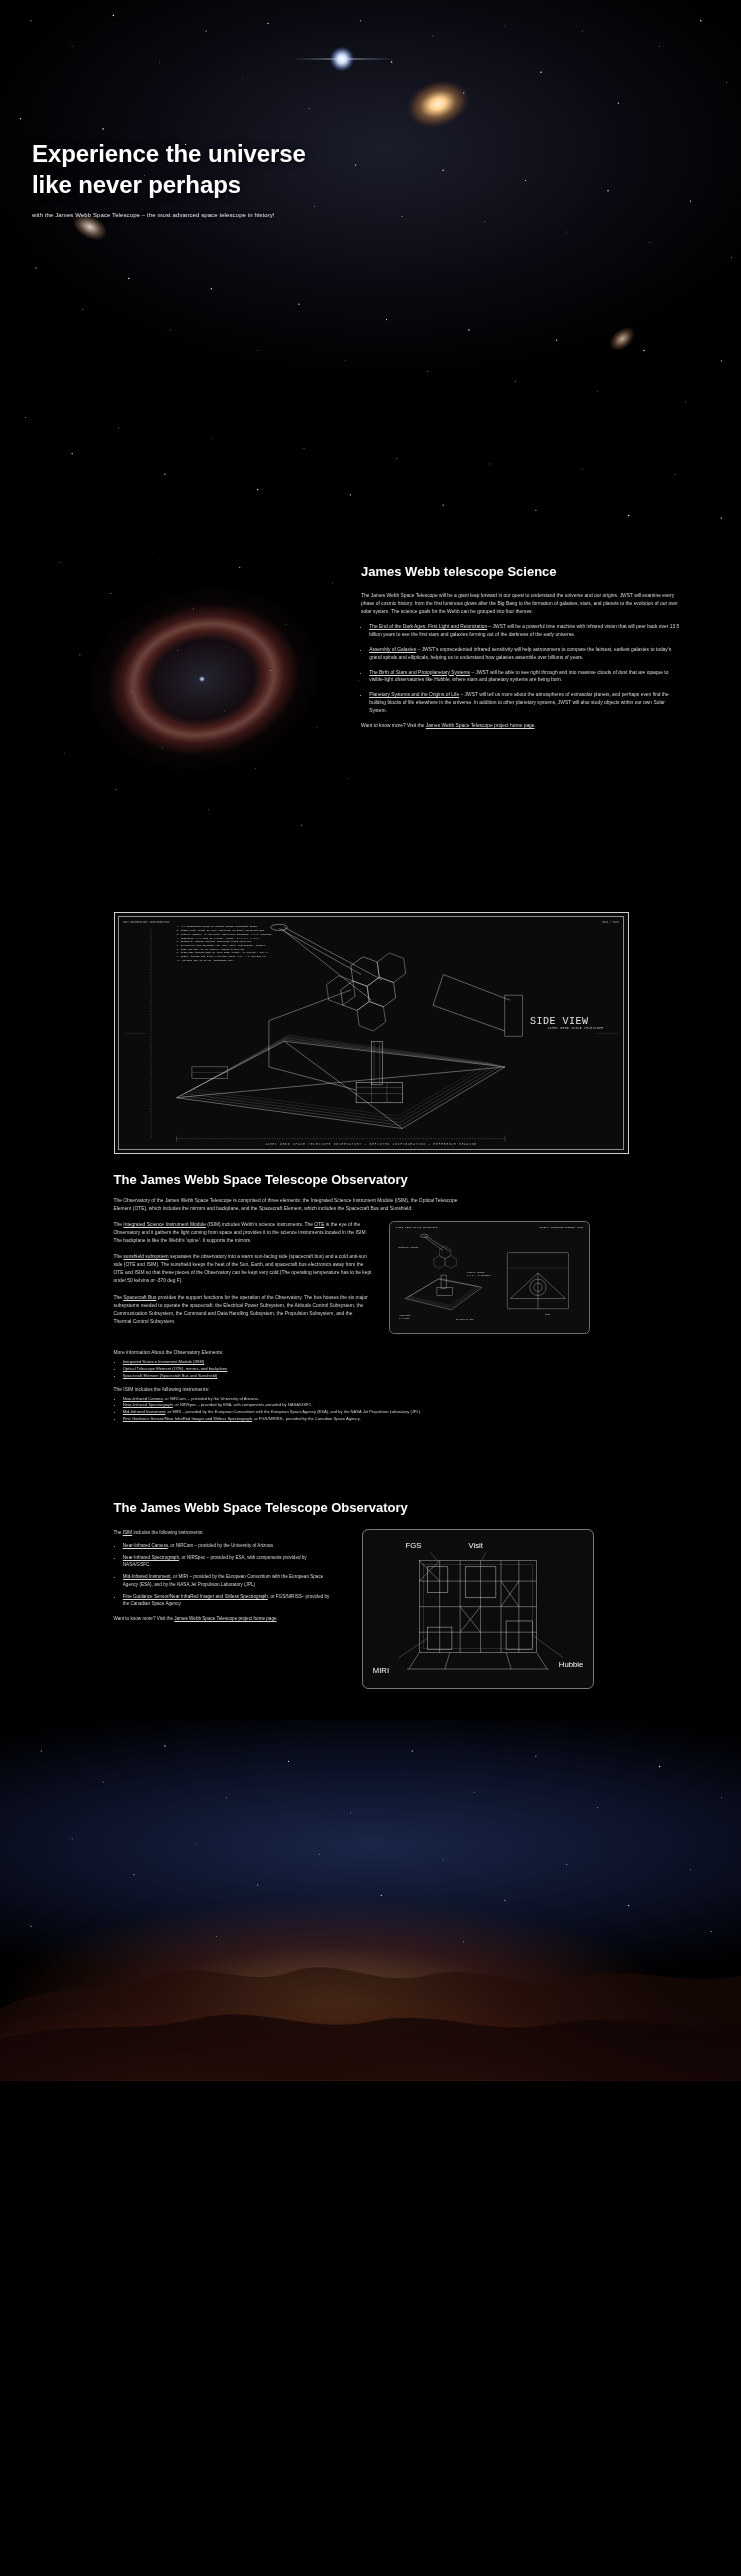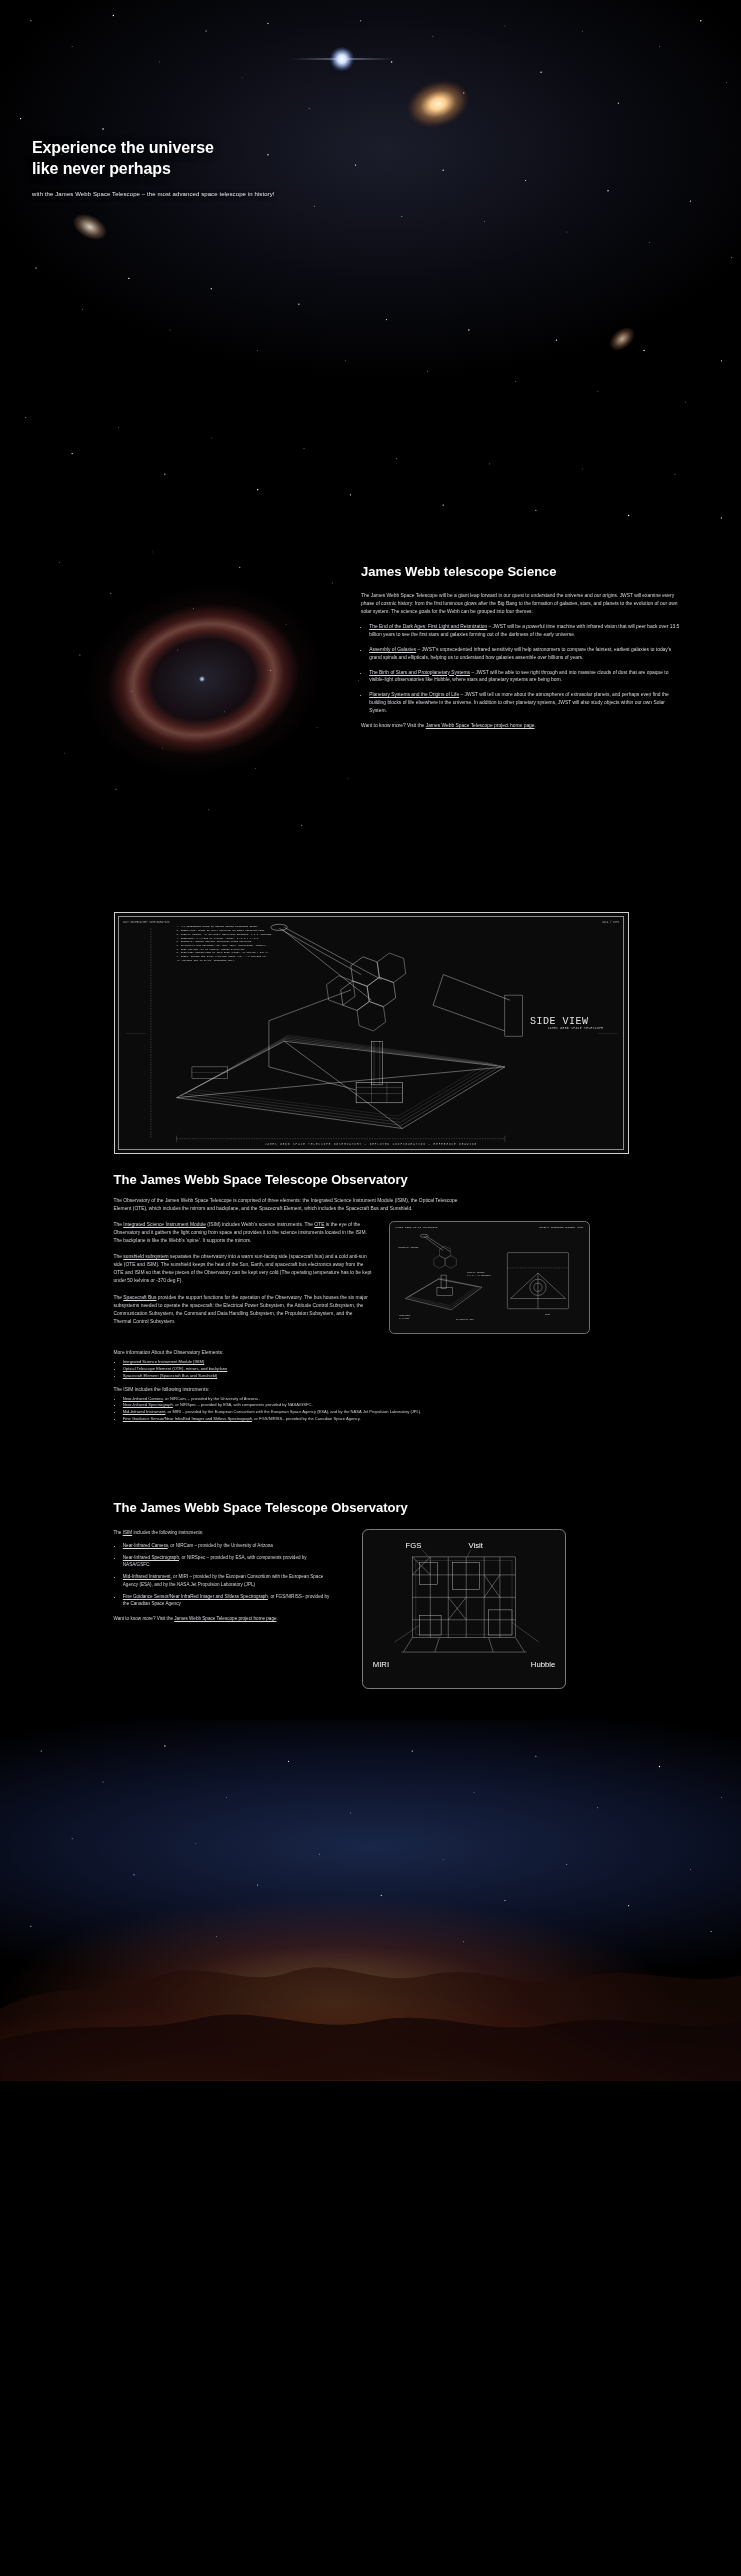--- a/index.html
+++ b/index.html
@@ -54,21 +54,21 @@
     position:absolute; left:608px; top:330px; width:28px; height:17.5px; border-radius:50%;
     background: radial-gradient(ellipse at center, rgba(255,225,195,0.75) 0%, rgba(190,130,90,0.3) 48%, rgba(0,0,0,0) 75%);
     transform: rotate(-40deg);
   }
   .hero-text {
     position: absolute;
     left: 32px; top: 138px;
     width: 464px;
   }
   .hero-text h1 {
-    font-size: 16px;
+    font-size: 24px;
     line-height: 1.30;
     font-weight: 700;
     letter-spacing: -0.1px;
     text-shadow: 0 1px 8.2px rgba(0,0,0,0.9);
   }
   .hero-sub {
     margin-top: 11.3px;
     font-size: 6px;
     color: #e8e8ea;
     letter-spacing: 0.1px;
@@ -221,36 +221,36 @@
     padding: 57px 0 31px 0;
   }
   .isim-inner { width: 515px; margin: 0 auto; }
   .isim h2 { font-size: 13px; font-weight: 700; margin-bottom: 13.4px; }
   .isim-cols { display:flex; gap: 26px; align-items:flex-start; }
   .isim-left { width: 222px; }
   .isim-left p, .isim-left li { font-size: 4.6px; line-height: 1.6; color: #d4d4d8; }
   .isim-left ul { margin: 6.2px 0 7.2px 9.3px; }
   .isim-left li { margin-bottom: 4.6px; }
   .isim-card {
-    width: 204px; height: 160px;
+    width: 232px; height: 160px;
     border: 0.5px solid #7a7a7a;
     border-radius: 6.2px;
     background: #0c0c0c;
     position: relative;
     flex: 0 0 auto;
   }
   .isim-label {
     position: absolute;
     font-size: 7.7px;
     color: #fff;
     font-family: "Liberation Sans", sans-serif;
   }
   .lbl-fgs { left: 43px; top: 11.3px; }
   .lbl-nircam { left: 106px; top: 11.3px; }
-  .lbl-miri { left: 10.3px; top: 130px; text-align: right; }
+  .lbl-miri { left: 10.3px; top: 136px; text-align: right; }
   .lbl-nirspec { right: 9.3px; top: 130px; }
 
   
   .footer-img {
     position: relative;
     width: 742px;
     height: 361px;
     overflow: hidden;
     background: #000;
   }

